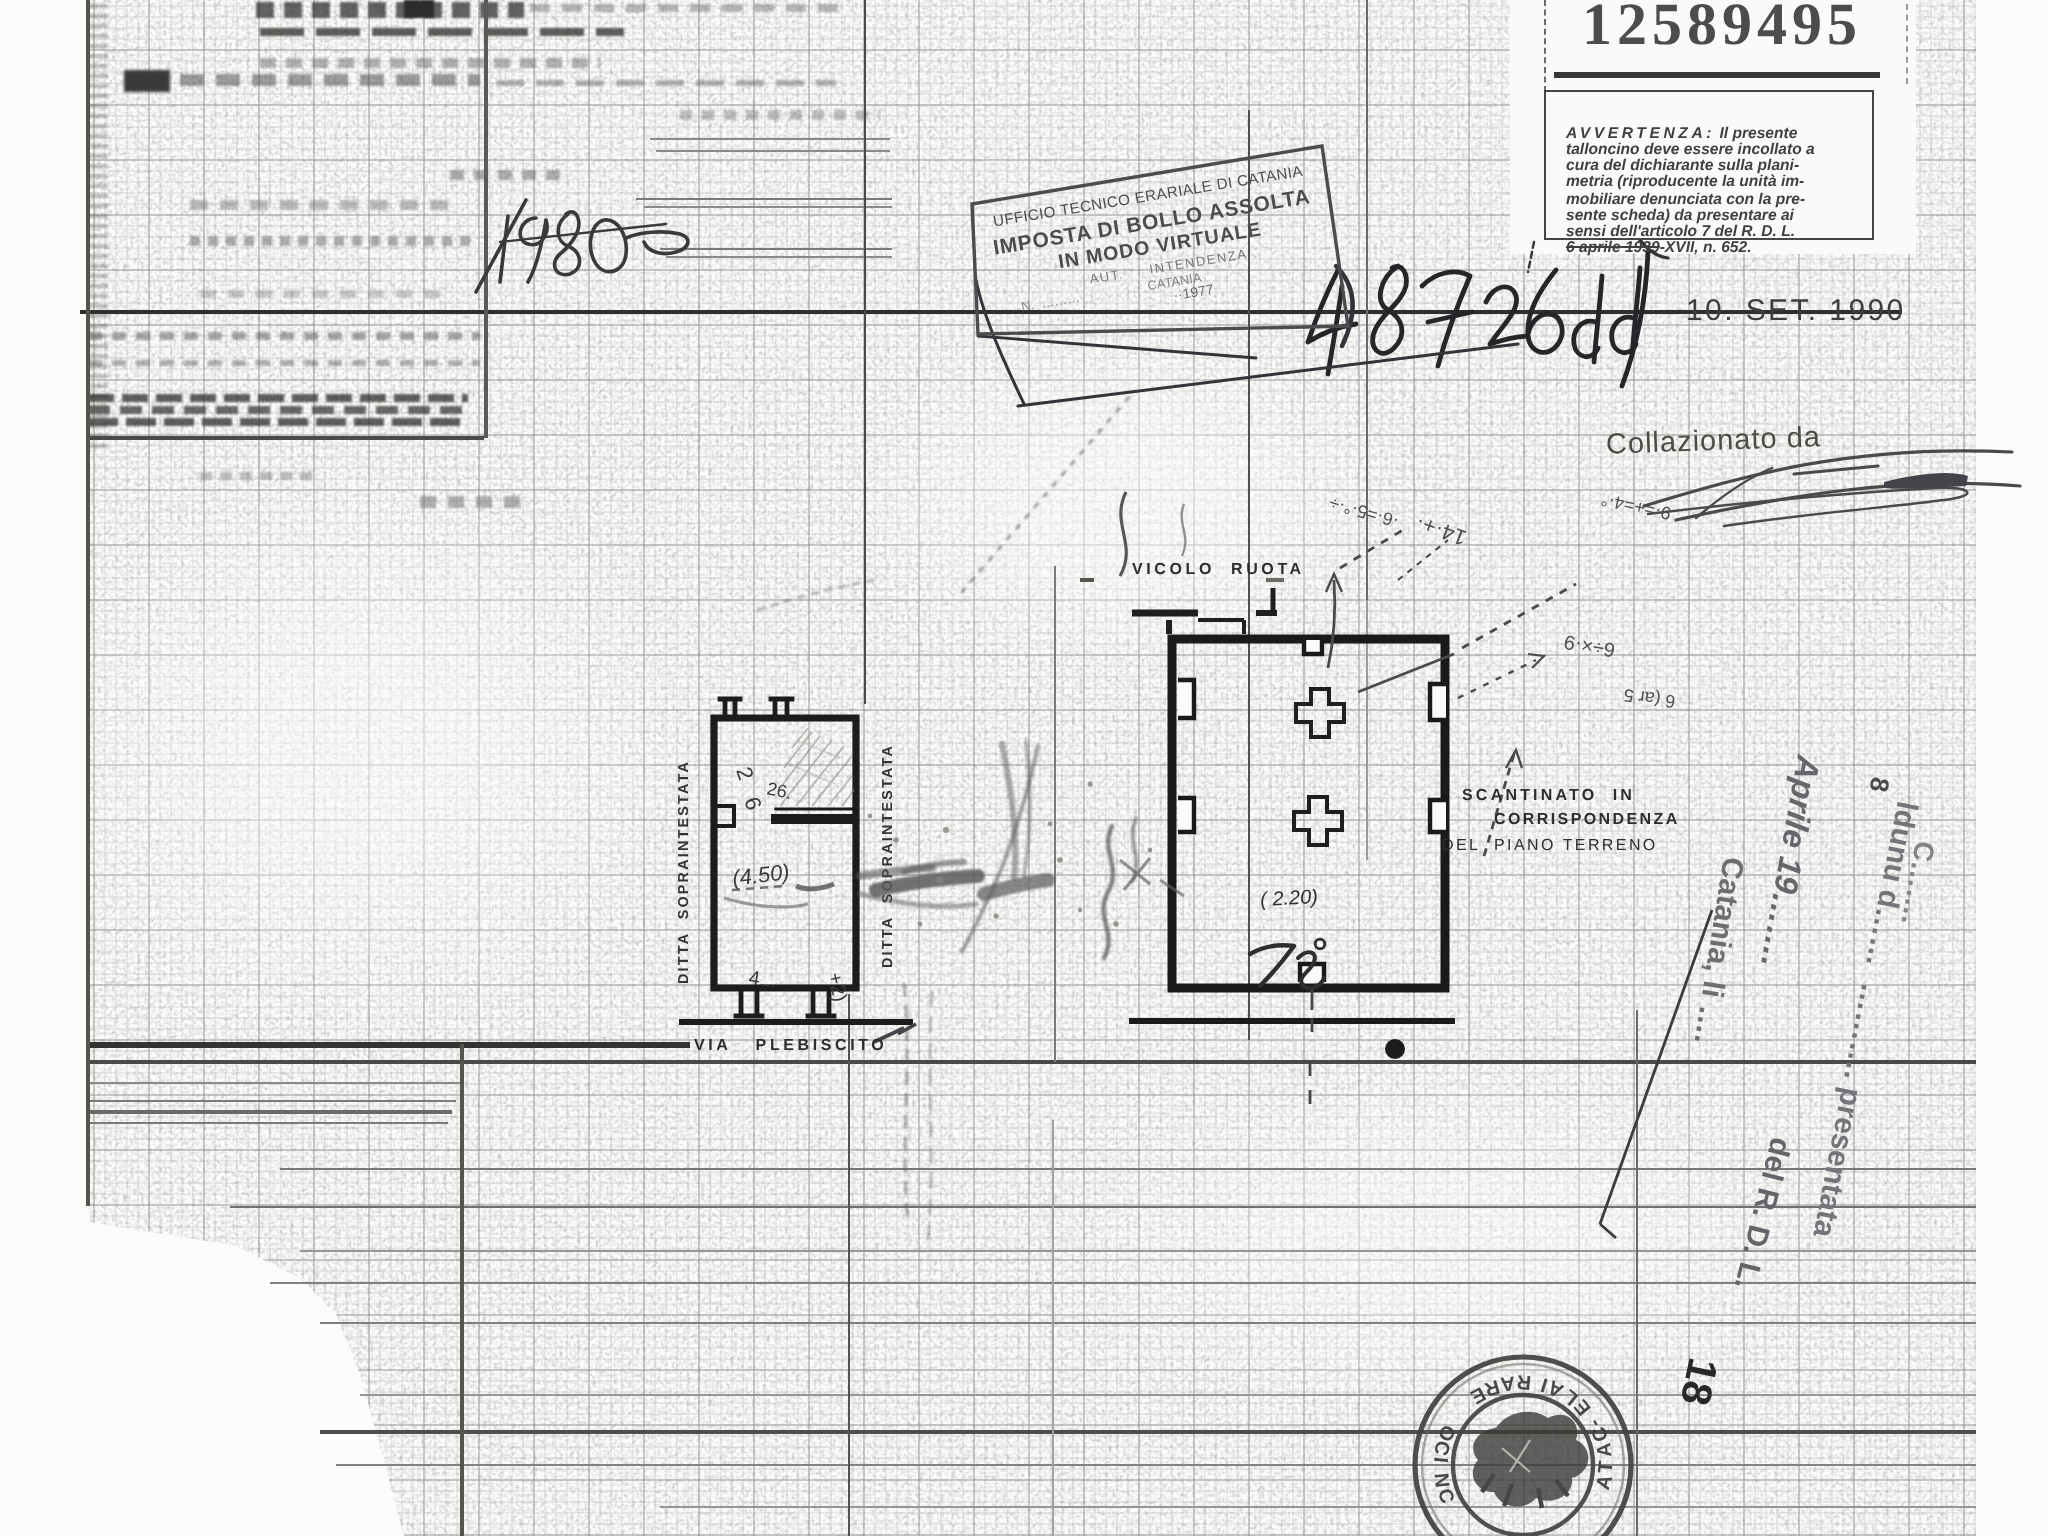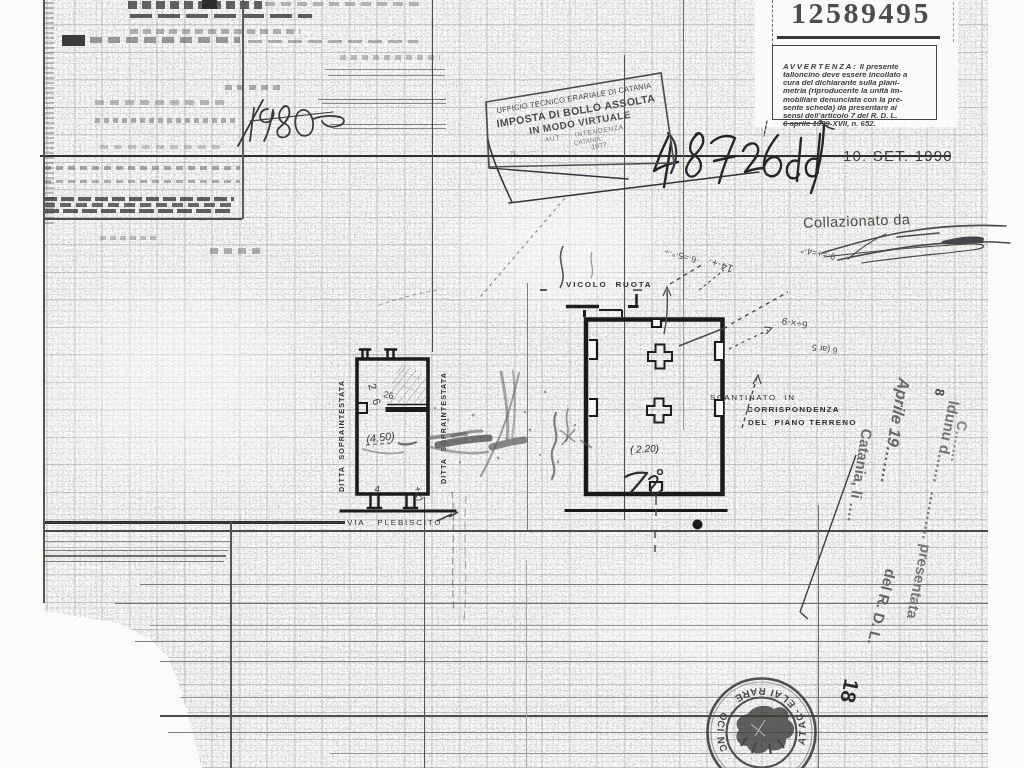--- a/index.html
+++ b/index.html
@@ -325,20 +325,20 @@
 metria (riproducente la unità im-<br>
 mobiliare denunciata con la pre-<br>
 sente scheda) da presentare ai<br>
 sensi dell'articolo 7 del R. D. L.<br>
 <span style="text-decoration:line-through;">6 aprile 1939</span>-XVII, n. 652.</div>
 
 <div class="txt" style="left:843px;top:147px;font-size:15px;font-weight:normal;letter-spacing:1.2px;color:#3e3e3c;">10. SET. 1990</div>
 
 <div class="txt" style="left:803px;top:213px;font-size:14.5px;color:#4c4c48;transform:rotate(-2deg);letter-spacing:.5px;">Collazionato da</div>
 
-<div class="txt" style="left:710px;top:393px;font-size:8px;font-weight:normal;letter-spacing:1.6px;color:#2e2e2c;">SCANTINATO&nbsp; IN</div>
+<div class="txt" style="left:731px;top:393px;font-size:8px;font-weight:bold;letter-spacing:1.6px;color:#2e2e2c;">SCANTINATO&nbsp; IN</div>
 <div class="txt" style="left:747px;top:405px;font-size:8px;font-weight:bold;letter-spacing:1.2px;color:#2e2e2c;">CORRISPONDENZA</div>
-<div class="txt" style="left:748px;top:418px;font-size:8px;font-weight:bold;letter-spacing:1.2px;color:#2e2e2c;">DEL&nbsp; PIANO&nbsp;TERRENO</div>
+<div class="txt" style="left:721px;top:418px;font-size:8px;font-weight:normal;letter-spacing:1.2px;color:#2e2e2c;">DEL&nbsp; PIANO&nbsp;TERRENO</div>
 
 <div class="txt" style="left:566px;top:280px;font-size:8px;font-weight:bold;letter-spacing:1.8px;color:#2e2e2c;">VICOLO&nbsp;&nbsp;RUOTA</div>
 <div class="hl" style="left:540px;top:289px;width:7px;height:1.5px;background:#55554f;"></div>
 <div class="hl" style="left:633px;top:289px;width:9px;height:1.5px;background:#6a6a66;"></div>
-<div class="txt" style="left:347px;top:518px;font-size:8px;font-weight:normal;letter-spacing:1.8px;color:#2e2e2c;">VIA&nbsp;&nbsp;&nbsp;PLEBISCITO</div>
+<div class="txt" style="left:347px;top:518px;font-size:8px;font-weight:bold;letter-spacing:1.8px;color:#2e2e2c;">VIA&nbsp;&nbsp;&nbsp;PLEBISCITO</div>
 
 </body></html>

